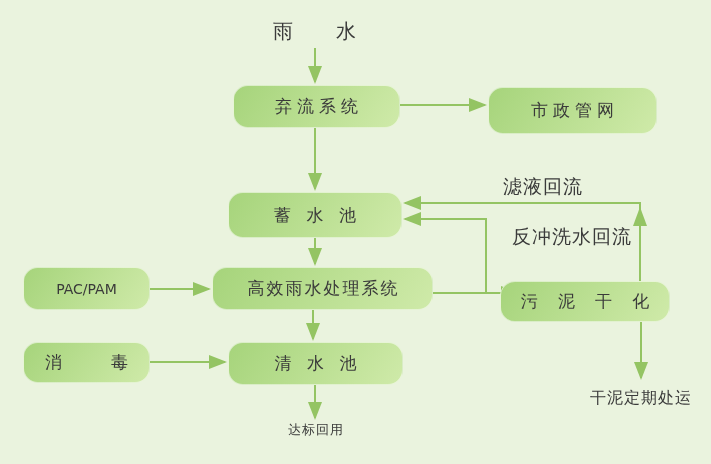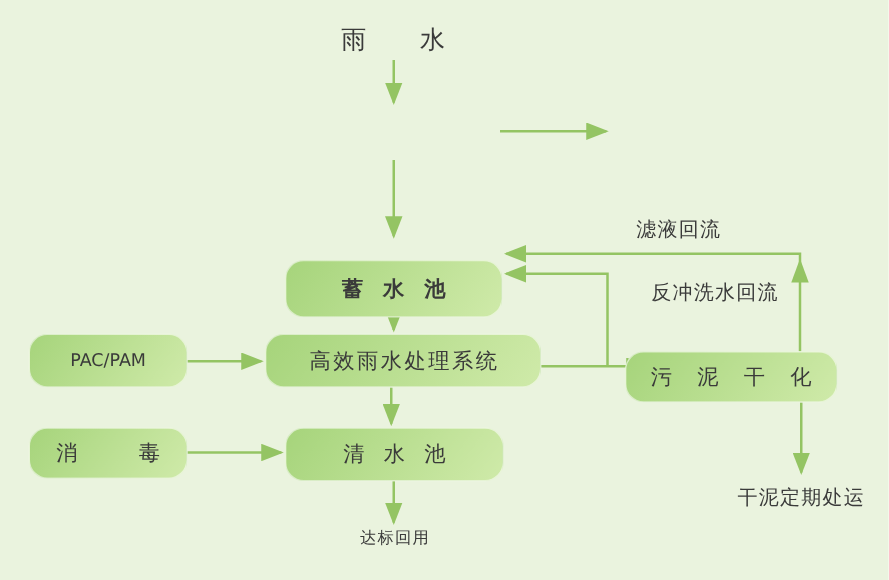--- a/index.html
+++ b/index.html
@@ -27,28 +27,28 @@
     border-radius:15px;
     font-size:17px;
     letter-spacing:5px;
     text-indent:5px;
     white-space:pre;
     box-sizing:border-box;
   }
   .lbl{
     position:absolute;
     text-align:center;
-    font-size:16px;
+    font-size:19px;
     letter-spacing:1px;
     white-space:pre;
   }
   
   .box-discard   {left:233px;top:85px; width:167px;height:43px;}
   .box-municipal {left:488px;top:87px; width:169px;height:47px;}
-  .box-storage   {left:228px;top:208px;width:174px;height:46px;font-weight:bold;}
+  .box-storage   {left:228px;top:192px;width:174px;height:46px;}
   .box-treatment {left:212px;top:267px;width:221px;height:43px;letter-spacing:2px;text-indent:2px;}
   .box-pacpam    {left:23px; top:267px;width:127px;height:43px;letter-spacing:0;text-indent:0;font-size:14px;}
   .box-disinfect {left:23px; top:342px;width:127px;height:41px;}
   .box-clearwater{left:228px;top:342px;width:175px;height:43px;}
   .box-sludge    {left:500px;top:281px;width:170px;height:41px;font-family:Liberation Mono, monospace;}
 
   .lbl-rain      {left:240px;top:18px; width:150px;font-size:20px;}
   .lbl-optional  {left:26px; top:312px;width:120px;font-size:16px;}
   .lbl-filtrate  {left:483px;top:174px;width:120px;}
   .lbl-backwash  {left:492px;top:212px;width:160px;margin-top:12px;}
@@ -78,20 +78,22 @@
       <line x1="433" y1="293" x2="517" y2="293" marker-end="url(#ah)"></line>
       <polyline points="486,293 486,219 405,219" marker-end="url(#ah)"></polyline>
       <polyline points="640,281 640,203 405,203" marker-end="url(#ah)"></polyline>
       <line x1="641" y1="322" x2="641" y2="378" marker-end="url(#ah)"></line>
     </g>
     <polygon points="633,226 647,226 640,207" style="fill:var(--arrow)"></polygon>
   </svg>
 
   <div class="lbl lbl-rain">雨　　水</div>
 
+  <div class="box box-discard">弃流系统</div>
+  <div class="box box-municipal">市政管网</div>
   <div class="box box-storage">蓄 水 池</div>
   <div class="box box-treatment">高效雨水处理系统</div>
   <div class="box box-pacpam">PAC/PAM</div>
   <div class="box box-disinfect">消　　毒</div>
   <div class="box box-clearwater">清 水 池</div>
   <div class="box box-sludge">污 泥 干 化</div>
 
   <div class="lbl lbl-filtrate">滤液回流</div>
   <div class="lbl lbl-backwash">反冲洗水回流</div>
   <div class="lbl lbl-reuse">达标回用</div>

